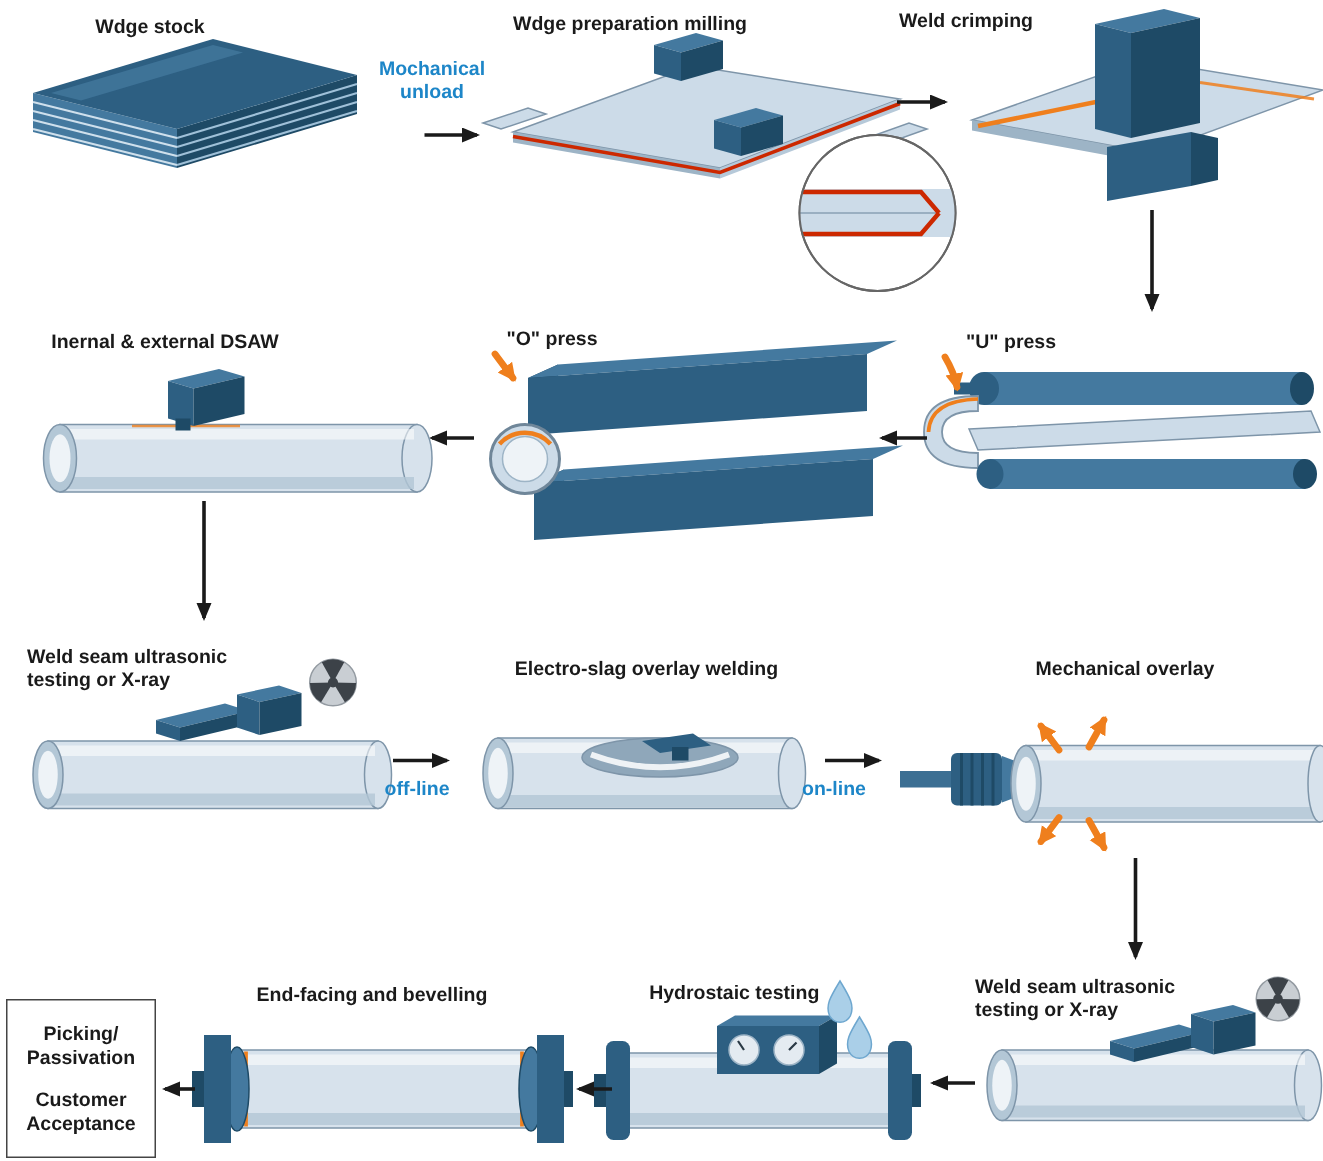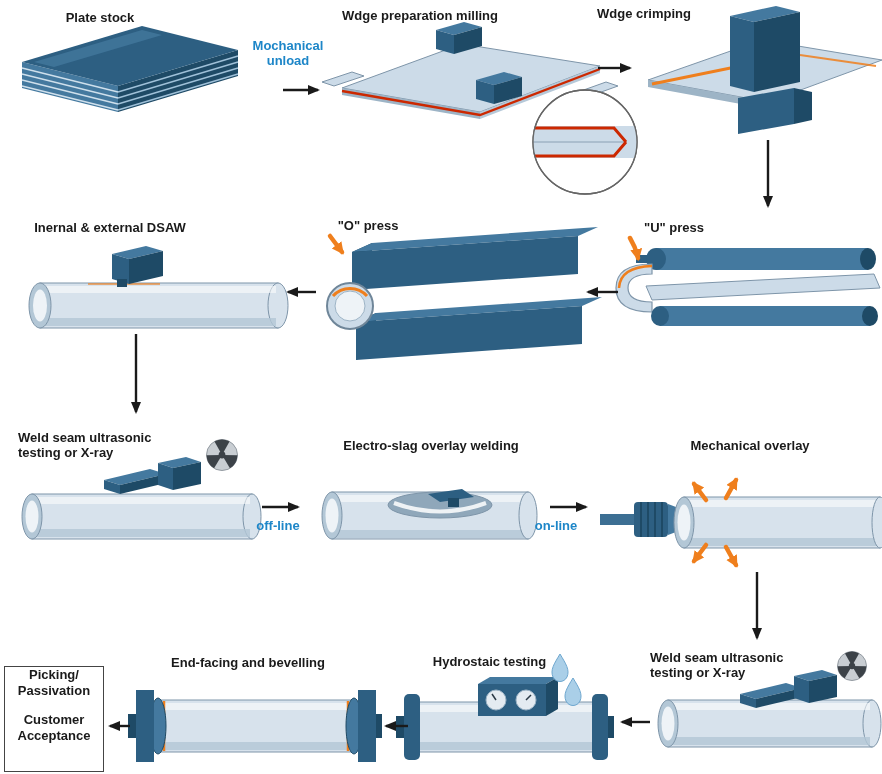--- a/index.html
+++ b/index.html
@@ -4,21 +4,21 @@
 <style>
   html,body{margin:0;padding:0;background:#fff;}
   .canvas{position:relative;width:882px;height:774px;background:#fff;overflow:hidden;
           font-family:"Liberation Sans",sans-serif;}
   .art{position:absolute;left:0;top:0;}
   .lbl{position:absolute;font-weight:bold;font-size:13px;line-height:1.18;color:var(--ink,#1a1a1a);
        white-space:pre-line;}
   .lbl.center{text-align:center;}
   .lbl.blue{color:var(--blue-text,#1d86c8);}
   .final-box{position:absolute;border:1px solid #444;background:#fff;display:flex;flex-direction:column;
-             gap:12px;text-align:center;font-weight:bold;font-size:13px;
+             justify-content:center;gap:12px;text-align:center;font-weight:bold;font-size:13px;
              line-height:1.25;color:var(--ink,#1a1a1a);white-space:pre-line;}
   
   .f-ink{fill:var(--ink)}
   .f-dark{fill:var(--steel-dark)}
   .f-mid{fill:var(--steel-mid)}
   .f-deep{fill:var(--steel-deep)}
   .f-plate{fill:var(--plate-light)}
   .f-pedge{fill:var(--plate-edge)}
   .f-pipe{fill:var(--pipe-light)}
   .f-pshade{fill:var(--pipe-shade)}
@@ -292,25 +292,25 @@
       <ellipse cx="354" cy="726" rx="8" ry="28" class="f-mid s-deep"></ellipse>
       <rect x="128" y="714" width="10" height="24" class="f-deep"></rect>
       <rect x="374" y="714" width="8" height="24" class="f-deep"></rect>
       <rect x="136" y="690" width="18" height="72" class="f-dark"></rect>
       <rect x="358" y="690" width="18" height="72" class="f-dark"></rect>
     </g>
 
     <path class="arrow" d="M130,726 L110,726"></path>
   </svg>
 
-  <div class="lbl center" style="left:20px;top:10px;width:160px">Plate stock</div>
+  <div class="lbl center" style="left:20px;top:10px;width:160px">Wdge stock</div>
   <div class="lbl center" style="left:320px;top:8px;width:200px">Wdge preparation milling</div>
   <div class="lbl center blue" style="left:238px;top:38px;width:100px">Mochanical
 unload</div>
-  <div class="lbl center" style="left:584px;top:6px;width:120px">Wdge crimping</div>
+  <div class="lbl center" style="left:584px;top:6px;width:120px">Weld crimping</div>
   <div class="lbl center" style="left:634px;top:220px;width:80px">"U" press</div>
   <div class="lbl center" style="left:328px;top:218px;width:80px">"O" press</div>
   <div class="lbl center" style="left:20px;top:220px;width:180px">Inernal &amp; external DSAW</div>
   <div class="lbl" style="left:18px;top:430px;width:180px">Weld seam ultrasonic
 testing or X-ray</div>
   <div class="lbl center blue" style="left:246px;top:518px;width:64px">off-line</div>
   <div class="lbl center" style="left:316px;top:438px;width:230px">Electro-slag overlay welding</div>
   <div class="lbl center blue" style="left:524px;top:518px;width:64px">on-line</div>
   <div class="lbl center" style="left:660px;top:438px;width:180px">Mechanical overlay</div>
   <div class="lbl" style="left:650px;top:650px;width:180px">Weld seam ultrasonic

